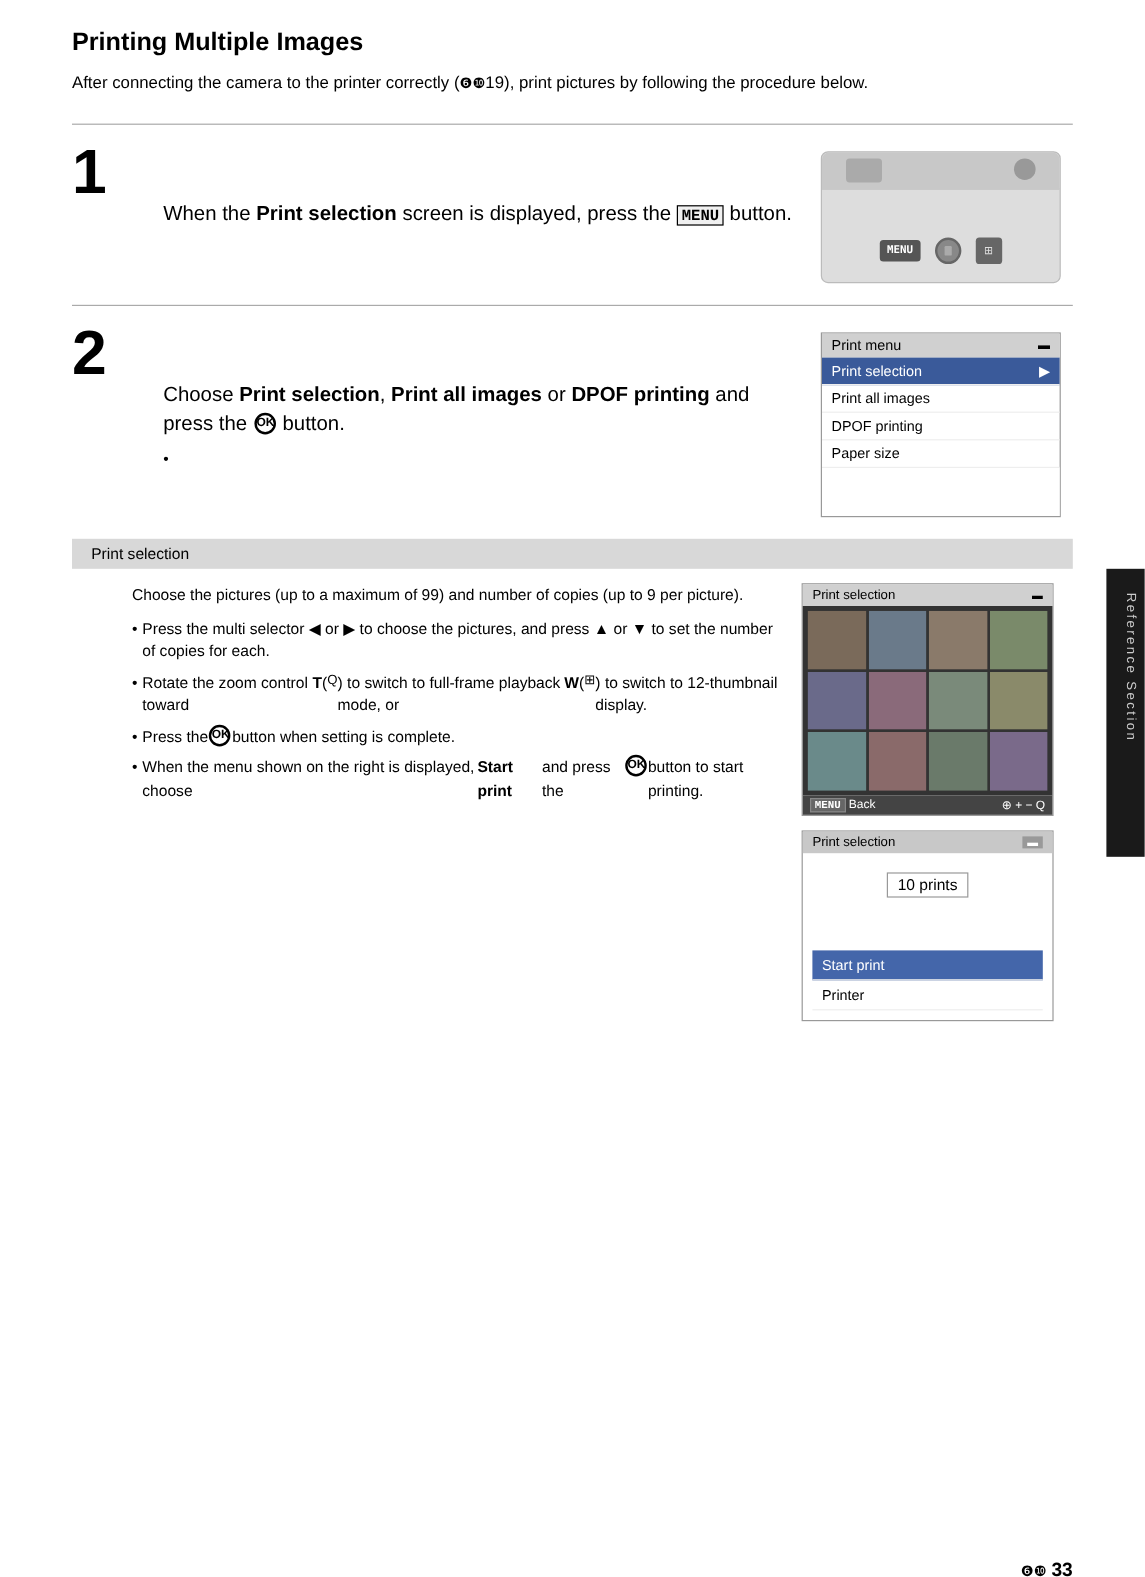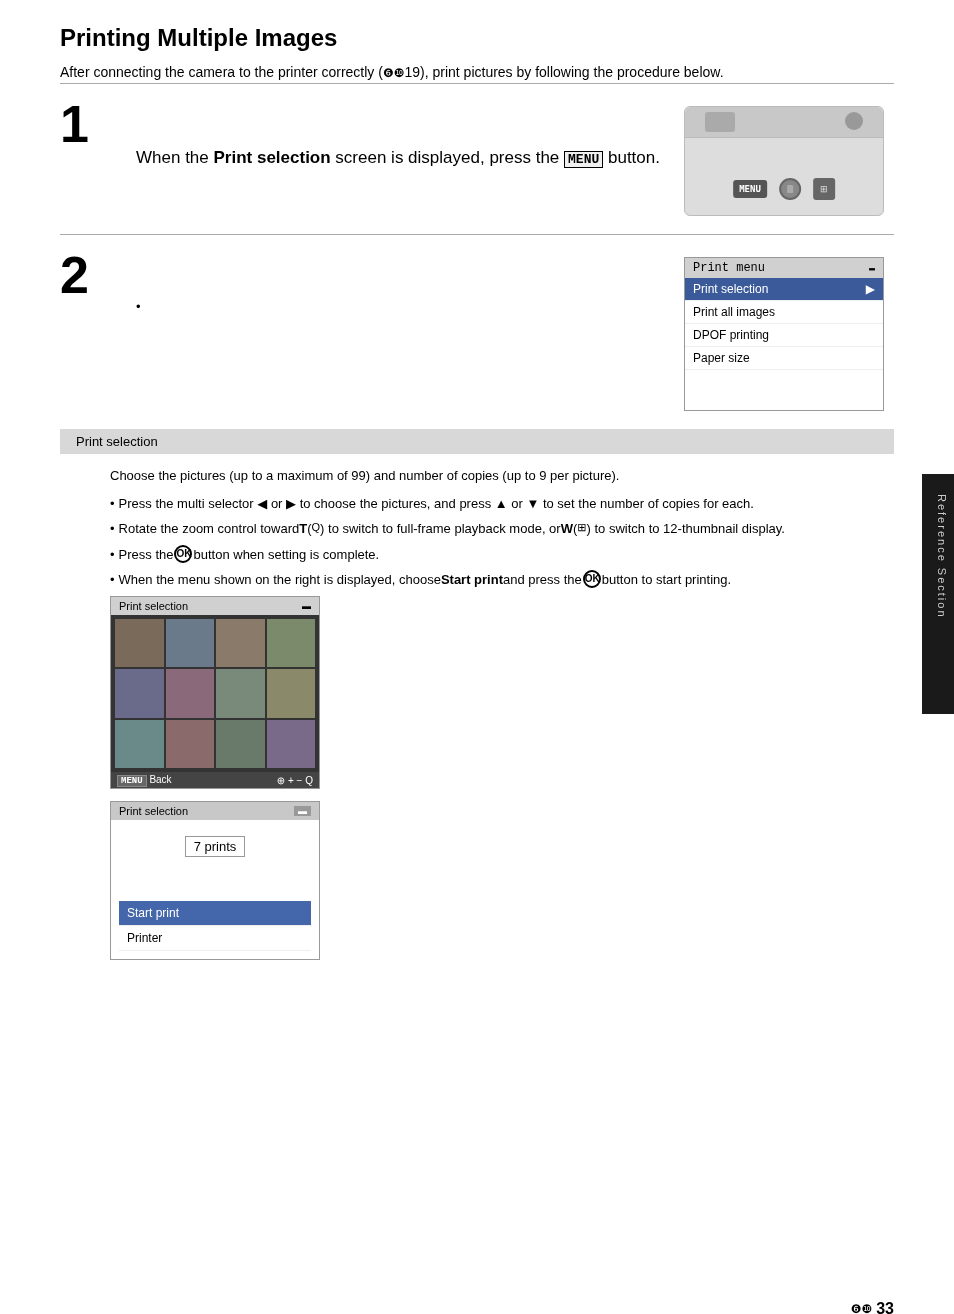--- a/index.html
+++ b/index.html
@@ -29,27 +29,28 @@
       color: #333;
     }
 
     
     .content {
       padding: 0 60px 40px 60px;
     }
 
     
     .page-title {
-      font-size: 24px;
+      font-size: 21px;
       font-weight: bold;
       margin: 24px 0 10px 0;
     }
 
     .intro-text {
       font-size: 14px;
+      margin-bottom: 24px;
       line-height: 1.5;
     }
 
     
     .step {
       border-top: 1px solid #aaa;
       padding: 18px 0 10px 0;
       display: flex;
       align-items: flex-start;
       gap: 0;
@@ -133,21 +134,20 @@
       font-size: 12px;
     }
 
     .menu-title-bar {
       background: #d0d0d0;
       padding: 3px 8px;
       font-size: 12px;
       display: flex;
       justify-content: space-between;
       align-items: center;
-      font-family: Liberation Mono, monospace;
     }
 
     .menu-item {
       padding: 4px 8px;
       font-size: 12px;
       border-bottom: 1px solid #eee;
       display: flex;
       justify-content: space-between;
       align-items: center;
     }
@@ -167,21 +167,20 @@
       padding: 5px 16px;
       font-size: 13px;
       font-weight: normal;
       margin-bottom: 0;
     }
 
     .print-selection-body {
       padding: 12px 16px 12px 50px;
       display: flex;
       gap: 0;
-      flex-direction: column;
     }
 
     .print-selection-text {
       flex: 1;
       font-size: 13px;
       line-height: 1.5;
       padding-right: 16px;
     }
 
     .bullet-item {
@@ -370,20 +369,23 @@
 
           <div style="position: absolute; top: 5px; left: 20px; width: 30px; height: 20px; background: #aaa; border-radius: 3px;"></div>
           <div style="position: absolute; top: 5px; right: 20px; width: 18px; height: 18px; background: #999; border-radius: 50%;"></div>
         </div>
       </div>
     </div>
 
     <div class="step">
       <div class="step-number">2</div>
       <div class="step-content">
+        <div class="step-heading">
+          Choose <b>Print selection</b>, <b>Print all images</b> or <b>DPOF printing</b> and press the <span class="ok-btn">OK</span> button.
+        </div>
         <div style="font-size: 13px; margin-left: 0; line-height: 1.5;">
           <div style="display: flex; align-items: flex-start; margin-bottom: 4px;">
             <span style="margin-right: 4px;">•</span>
           </div>
         </div>
       </div>
       <div class="step-image-area">
 
         <div class="menu-illustration">
           <div class="menu-title-bar">
@@ -481,21 +483,21 @@
           </div>
 
           <div class="print-start-ui" style="margin-top: 12px;">
             <div class="print-start-title">
               <span>Print selection</span>
               <span style="font-size:9px; background:#999; padding: 0 4px; color:#fff;">▬</span>
             </div>
             <div class="print-start-body">
               <div style="margin-bottom: 24px; text-align: center;">
                 <div class="print-count-box">
-                  <span>7 prints</span>
+                  <span>10 prints</span>
                 </div>
               </div>
               <div class="print-start-items">
                 <div class="print-start-item selected">Start print</div>
                 <div class="print-start-item">Printer</div>
               </div>
             </div>
           </div>
 
         </div>

